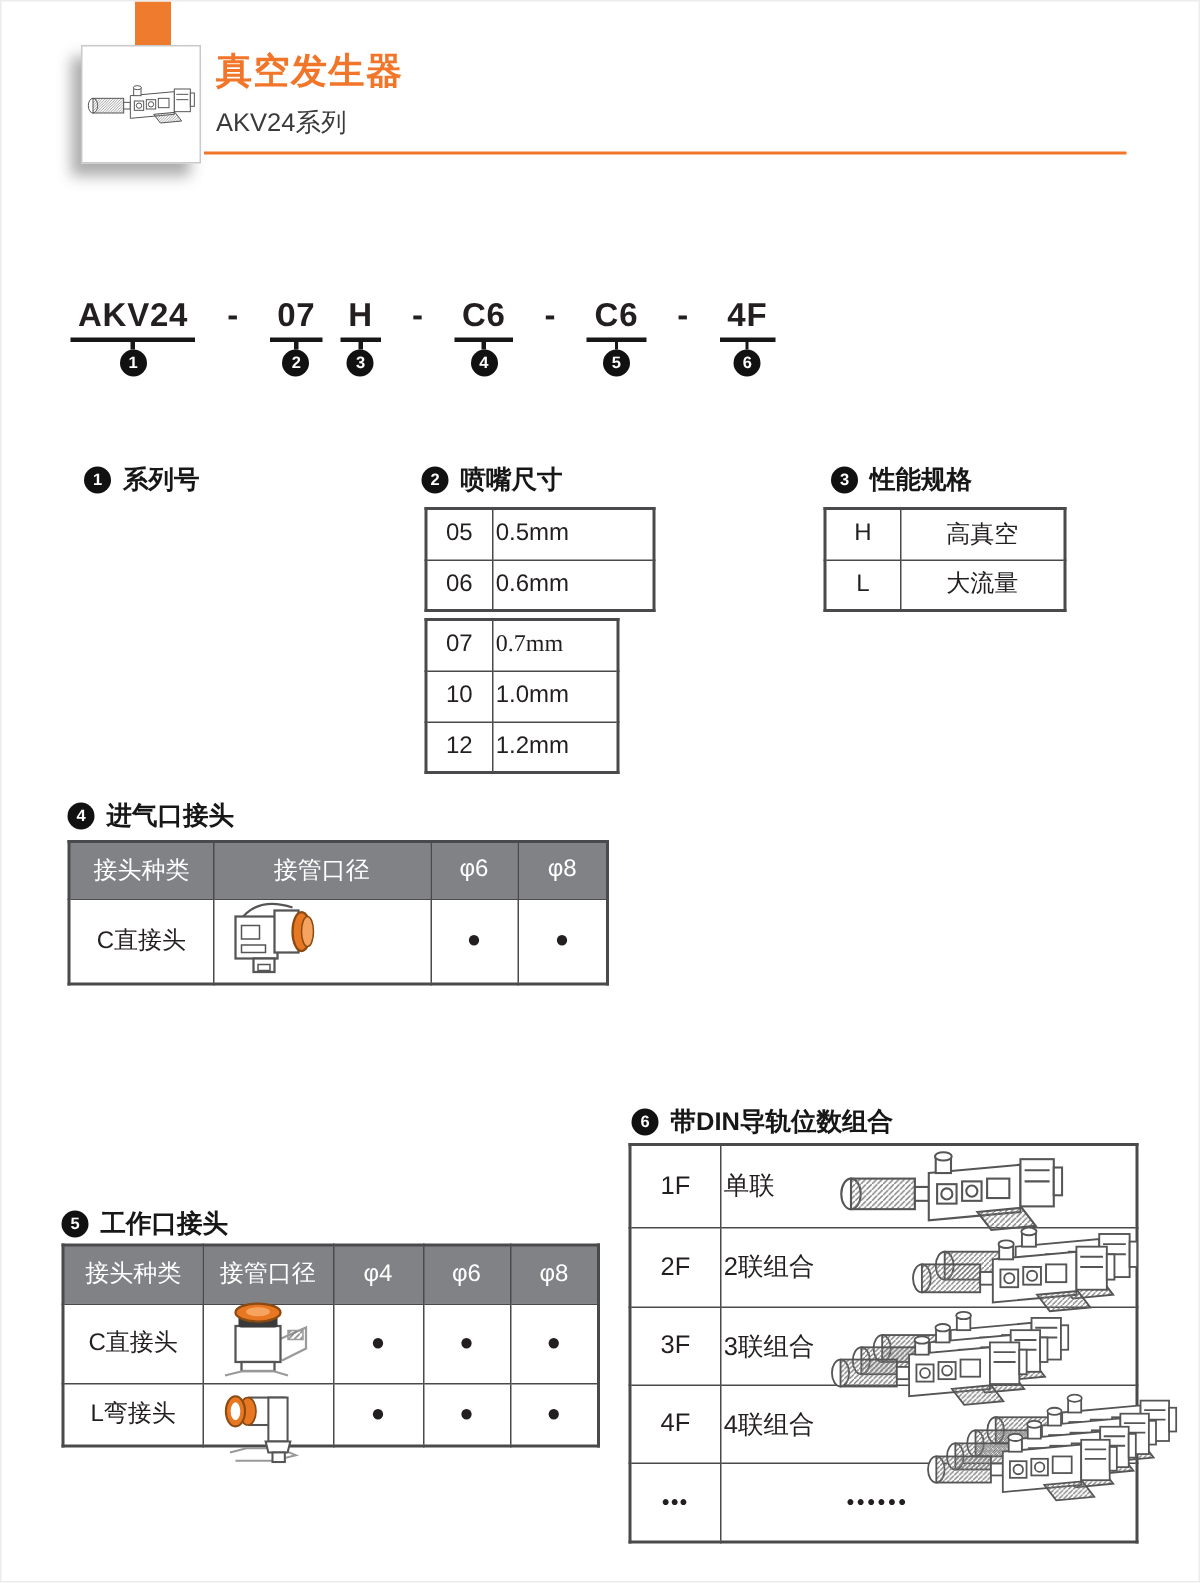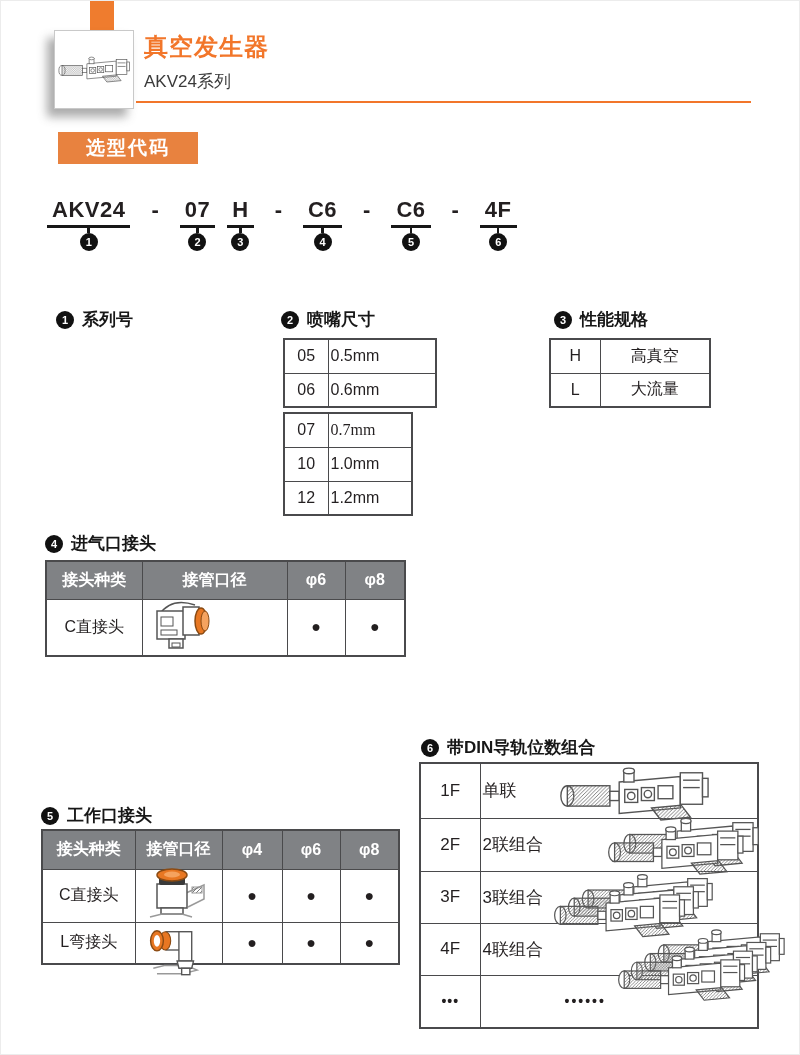--- a/index.html
+++ b/index.html
@@ -33,21 +33,21 @@
   
   .sec-heading { display:flex; align-items:center; gap:8px; font-size:17px; font-weight:bold; color:#171717; }
   .sec-heading .num-circle { width:18px; height:18px; }
 
   
   table { border-collapse:collapse; background:#fff; }
   .dtable { border:2px solid #4a4a4c; }
   .dtable td { border:1.4px solid #4a4a4c; font-size:16px; color:#231f20; vertical-align:middle; }
   .dtable .c { text-align:center; }
   .dtable .l { padding-left:2px; }
-  th.gray { background:#808285; color:#fff; font-size:16px; font-weight:bold;
+  th.gray { background:#808285; color:#fff; font-size:16px; font-weight:normal;
             border:1.4px solid #4a4a4c; text-align:center; }
   .dot-cell { text-align:center; font-size:17px; color:#111; }
   .img-cell { position:relative; overflow:visible; }
   .img-cell svg { position:absolute; }
 
   .abs { position:absolute; }
 
   
   .din-art { position:absolute; pointer-events:none; z-index:3; }
 </style>
@@ -117,21 +117,20 @@
   <div class="product-box">
     <svg width="72" height="36" viewBox="0 0 162 60">
         <use href="#unit"></use>
       </svg>
   </div>
   <div class="title-block">
     <div class="page-title">真空发生器</div>
     <div class="page-subtitle">AKV24系列</div>
   </div>
   <div class="header-rule"></div>
-  <div class="badge">选型代码</div>
 
   <div class="model-code">
     <div class="seg-block">
       <div class="seg-code">AKV24</div>
       <div class="stem"></div>
       <div class="num-circle">1</div>
     </div>
     <div class="dash">-</div>
     <div class="seg-block">
       <div class="seg-code">07</div>

